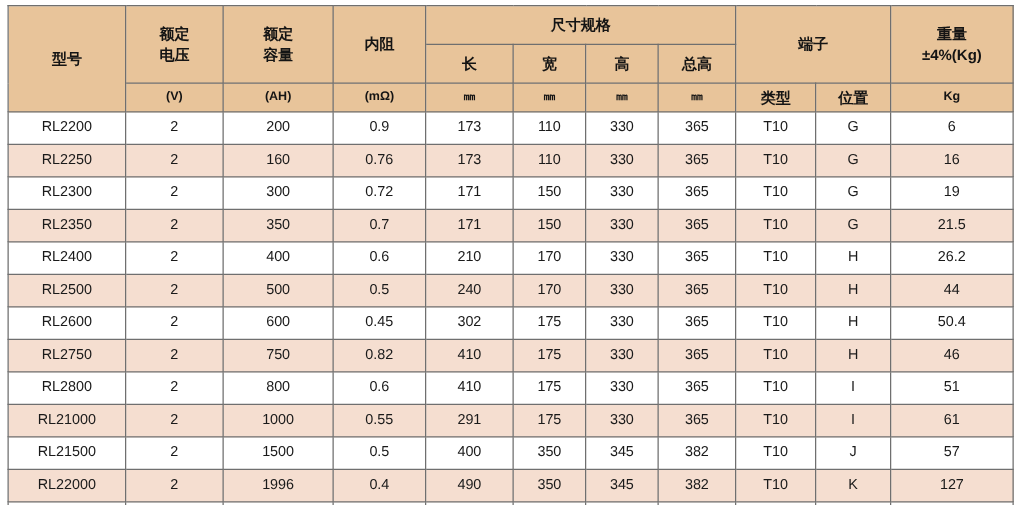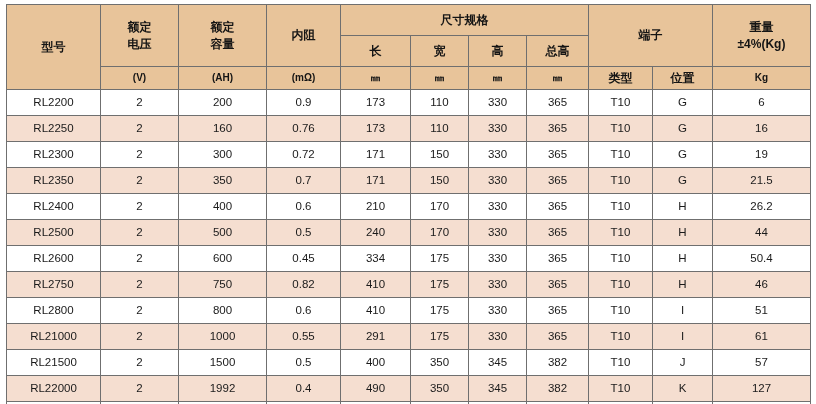--- a/index.html
+++ b/index.html
@@ -223,21 +223,21 @@
           <td>365</td>
           <td>T10</td>
           <td>H</td>
           <td>44</td>
         </tr>
         <tr class="odd">
           <td>RL2600</td>
           <td>2</td>
           <td>600</td>
           <td>0.45</td>
-          <td>334</td>
+          <td>302</td>
           <td>175</td>
           <td>330</td>
           <td>365</td>
           <td>T10</td>
           <td>H</td>
           <td>50.4</td>
         </tr>
         <tr class="even">
           <td>RL2750</td>
           <td>2</td>
@@ -286,21 +286,21 @@
           <td>350</td>
           <td>345</td>
           <td>382</td>
           <td>T10</td>
           <td>J</td>
           <td>57</td>
         </tr>
         <tr class="even">
           <td>RL22000</td>
           <td>2</td>
-          <td>1992</td>
+          <td>1996</td>
           <td>0.4</td>
           <td>490</td>
           <td>350</td>
           <td>345</td>
           <td>382</td>
           <td>T10</td>
           <td>K</td>
           <td>127</td>
         </tr>
         <tr class="odd">

